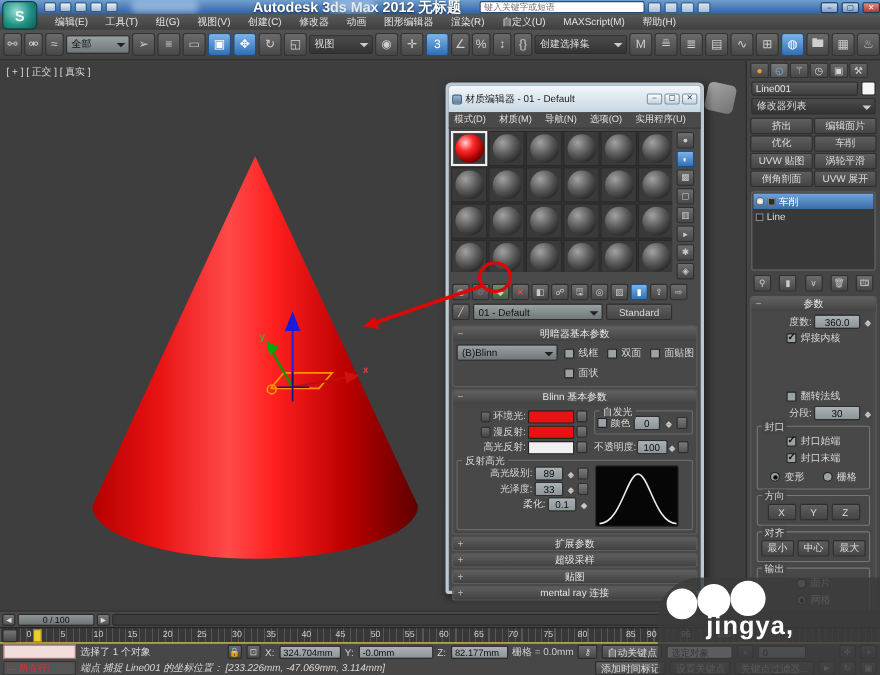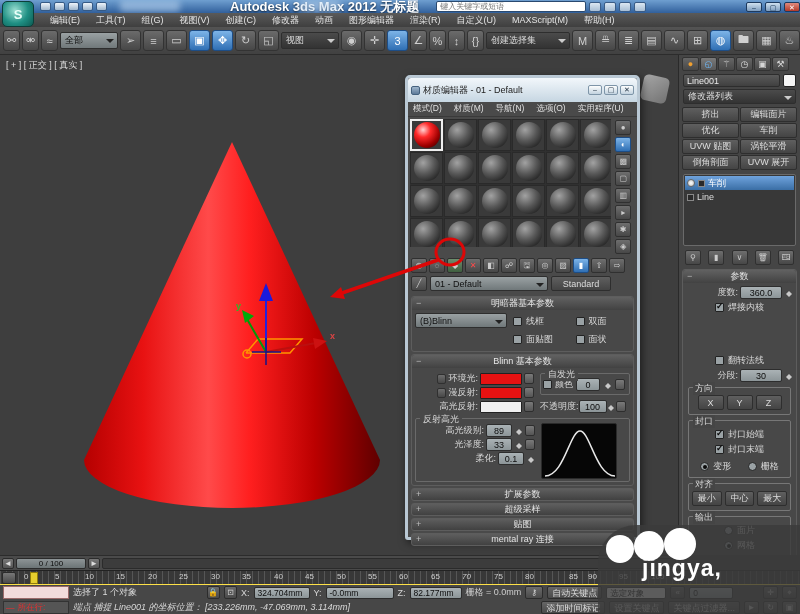--- a/index.html
+++ b/index.html
@@ -357,21 +357,21 @@
 
     <div class="rollout">
       <div class="r-head">
           <span class="pm">−</span>
           <span>明暗器基本参数</span>
         </div>
       <div class="r-body" style="display:flex;gap:6px;align-items:flex-start;">
         <div class="ddc" style="width:92px;height:15px">
             <span>(B)Blinn</span>
           </div>
-        <div style="display:grid;grid-template-columns:1fr 1fr;gap:1px 8px;flex:1;">
+        <div style="display:grid;grid-template-columns:1fr 1fr 1fr;gap:1px 8px;flex:1;">
           <label class="cbrow">
               <span class="cb"></span>
               <span class="lbl">线框</span>
             </label>
           <label class="cbrow">
               <span class="cb"></span>
               <span class="lbl">双面</span>
             </label>
           <label class="cbrow">
               <span class="cb"></span>
@@ -581,53 +581,53 @@
         <div class="row">
           <span class="lbl">分段:</span>
           <div class="field" style="width:42px;">30</div>
           <span class="sp">
               <i class="up"></i>
               <i class="dn"></i>
             </span>
         </div>
 
         <div class="group">
-          <span class="gt">方向</span>
-          <div class="trio">
-            <div class="cp-btn" style="width:26px;">
-                <span>X</span>
-              </div>
-            <div class="cp-btn" style="width:26px;">
-                <span>Y</span>
-              </div>
-            <div class="cp-btn" style="width:26px;">
-                <span>Z</span>
-              </div>
-          </div>
-        </div>
-
-        <div class="group">
           <span class="gt">封口</span>
           <label class="cbrow" style="justify-content:center;">
               <span class="cb on"></span>
               <span class="lbl">封口始端</span>
             </label>
           <label class="cbrow" style="justify-content:center;">
               <span class="cb on"></span>
               <span class="lbl">封口末端</span>
             </label>
           <div style="display:flex;justify-content:space-around;margin-top:2px;">
             <label class="cbrow">
                 <span class="radio on"></span>
                 <span class="lbl">变形</span>
               </label>
             <label class="cbrow">
                 <span class="radio"></span>
                 <span class="lbl">栅格</span>
               </label>
+          </div>
+        </div>
+
+        <div class="group">
+          <span class="gt">方向</span>
+          <div class="trio">
+            <div class="cp-btn" style="width:26px;">
+                <span>X</span>
+              </div>
+            <div class="cp-btn" style="width:26px;">
+                <span>Y</span>
+              </div>
+            <div class="cp-btn" style="width:26px;">
+                <span>Z</span>
+              </div>
           </div>
         </div>
 
         <div class="group">
           <span class="gt">对齐</span>
           <div class="trio">
             <div class="cp-btn" style="width:32px;">
                 <span>最小</span>
               </div>
             <div class="cp-btn" style="width:32px;">

